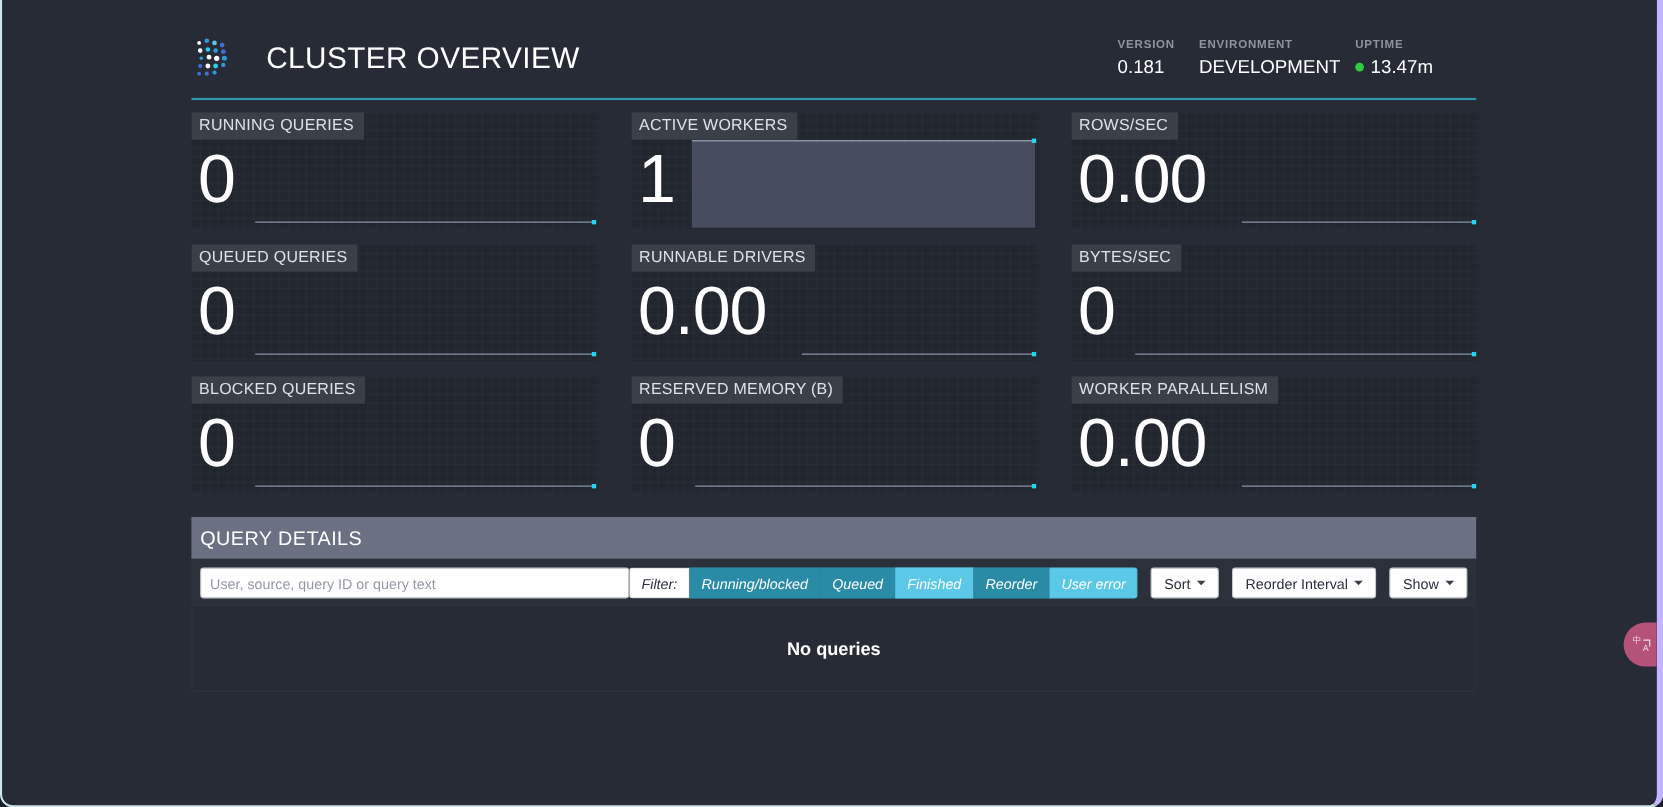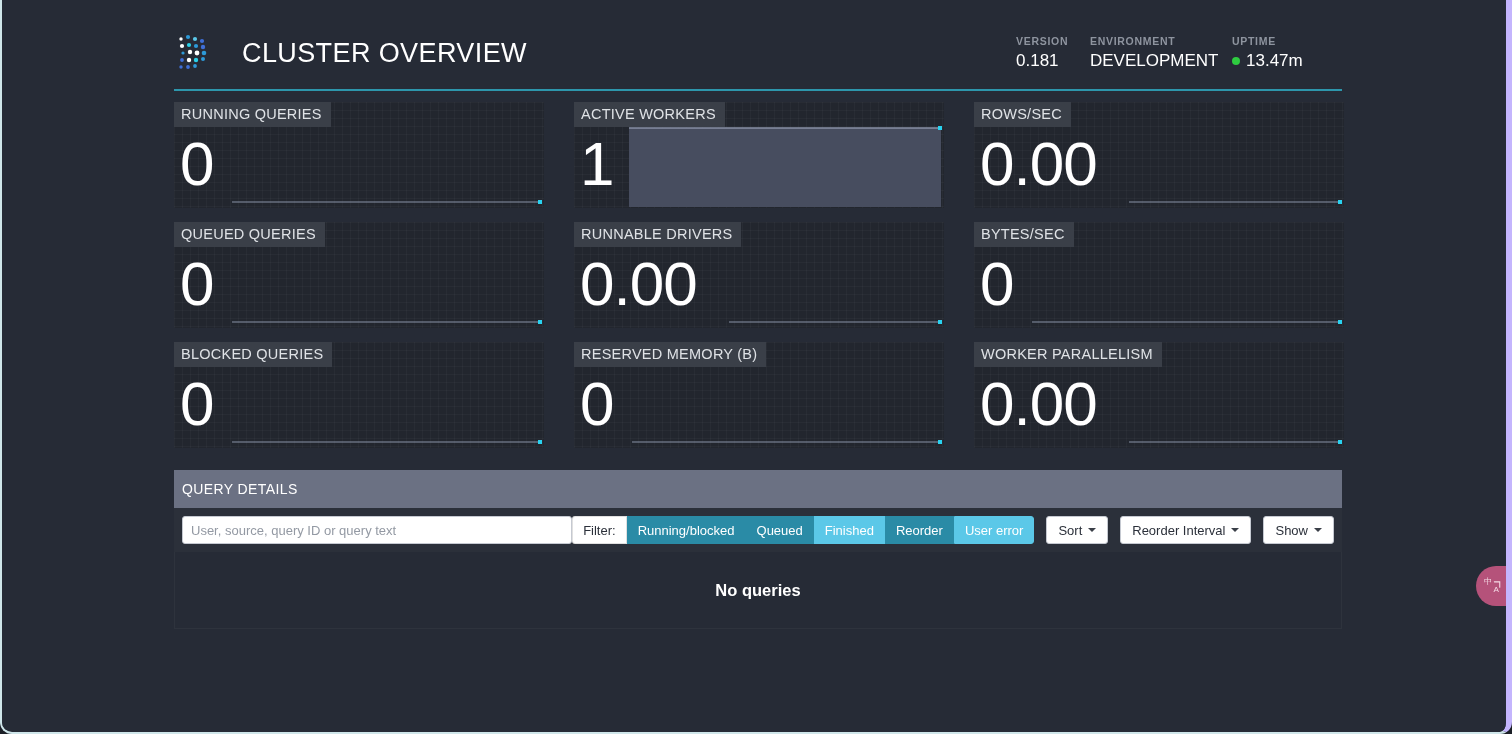--- a/index.html
+++ b/index.html
@@ -166,21 +166,21 @@
 
   .qd-header {
     background: #6b7183;
     height: 38px;
     display: flex;
     align-items: center;
     padding-left: 8px;
   }
   .qd-title {
     color: #ffffff;
-    font-size: 14px;
+    font-size: 18px;
     letter-spacing: 0.4px;
     font-weight: 400;
   }
 
   .qd-toolbar {
     background: #2b303a;
     height: 44px;
     display: flex;
     align-items: center;
     padding: 0 0 0 8px;
@@ -200,21 +200,21 @@
   }
   .search-input::placeholder { color: #9399a3; }
 
   .toolbar-right {
     margin-left: auto;
     display: flex;
     align-items: center;
     padding-right: 8px;
   }
 
-  .btn-group { display: flex; }
+  .btn-group { display: flex; font-style: italic; }
 
   .btn {
     height: 28px;
     border: 1px solid rgba(0,0,0,0.12);
     font-size: 13px;
     font-family: "Liberation Sans", sans-serif;
     display: flex;
     align-items: center;
     justify-content: center;
     padding: 0 10px;

